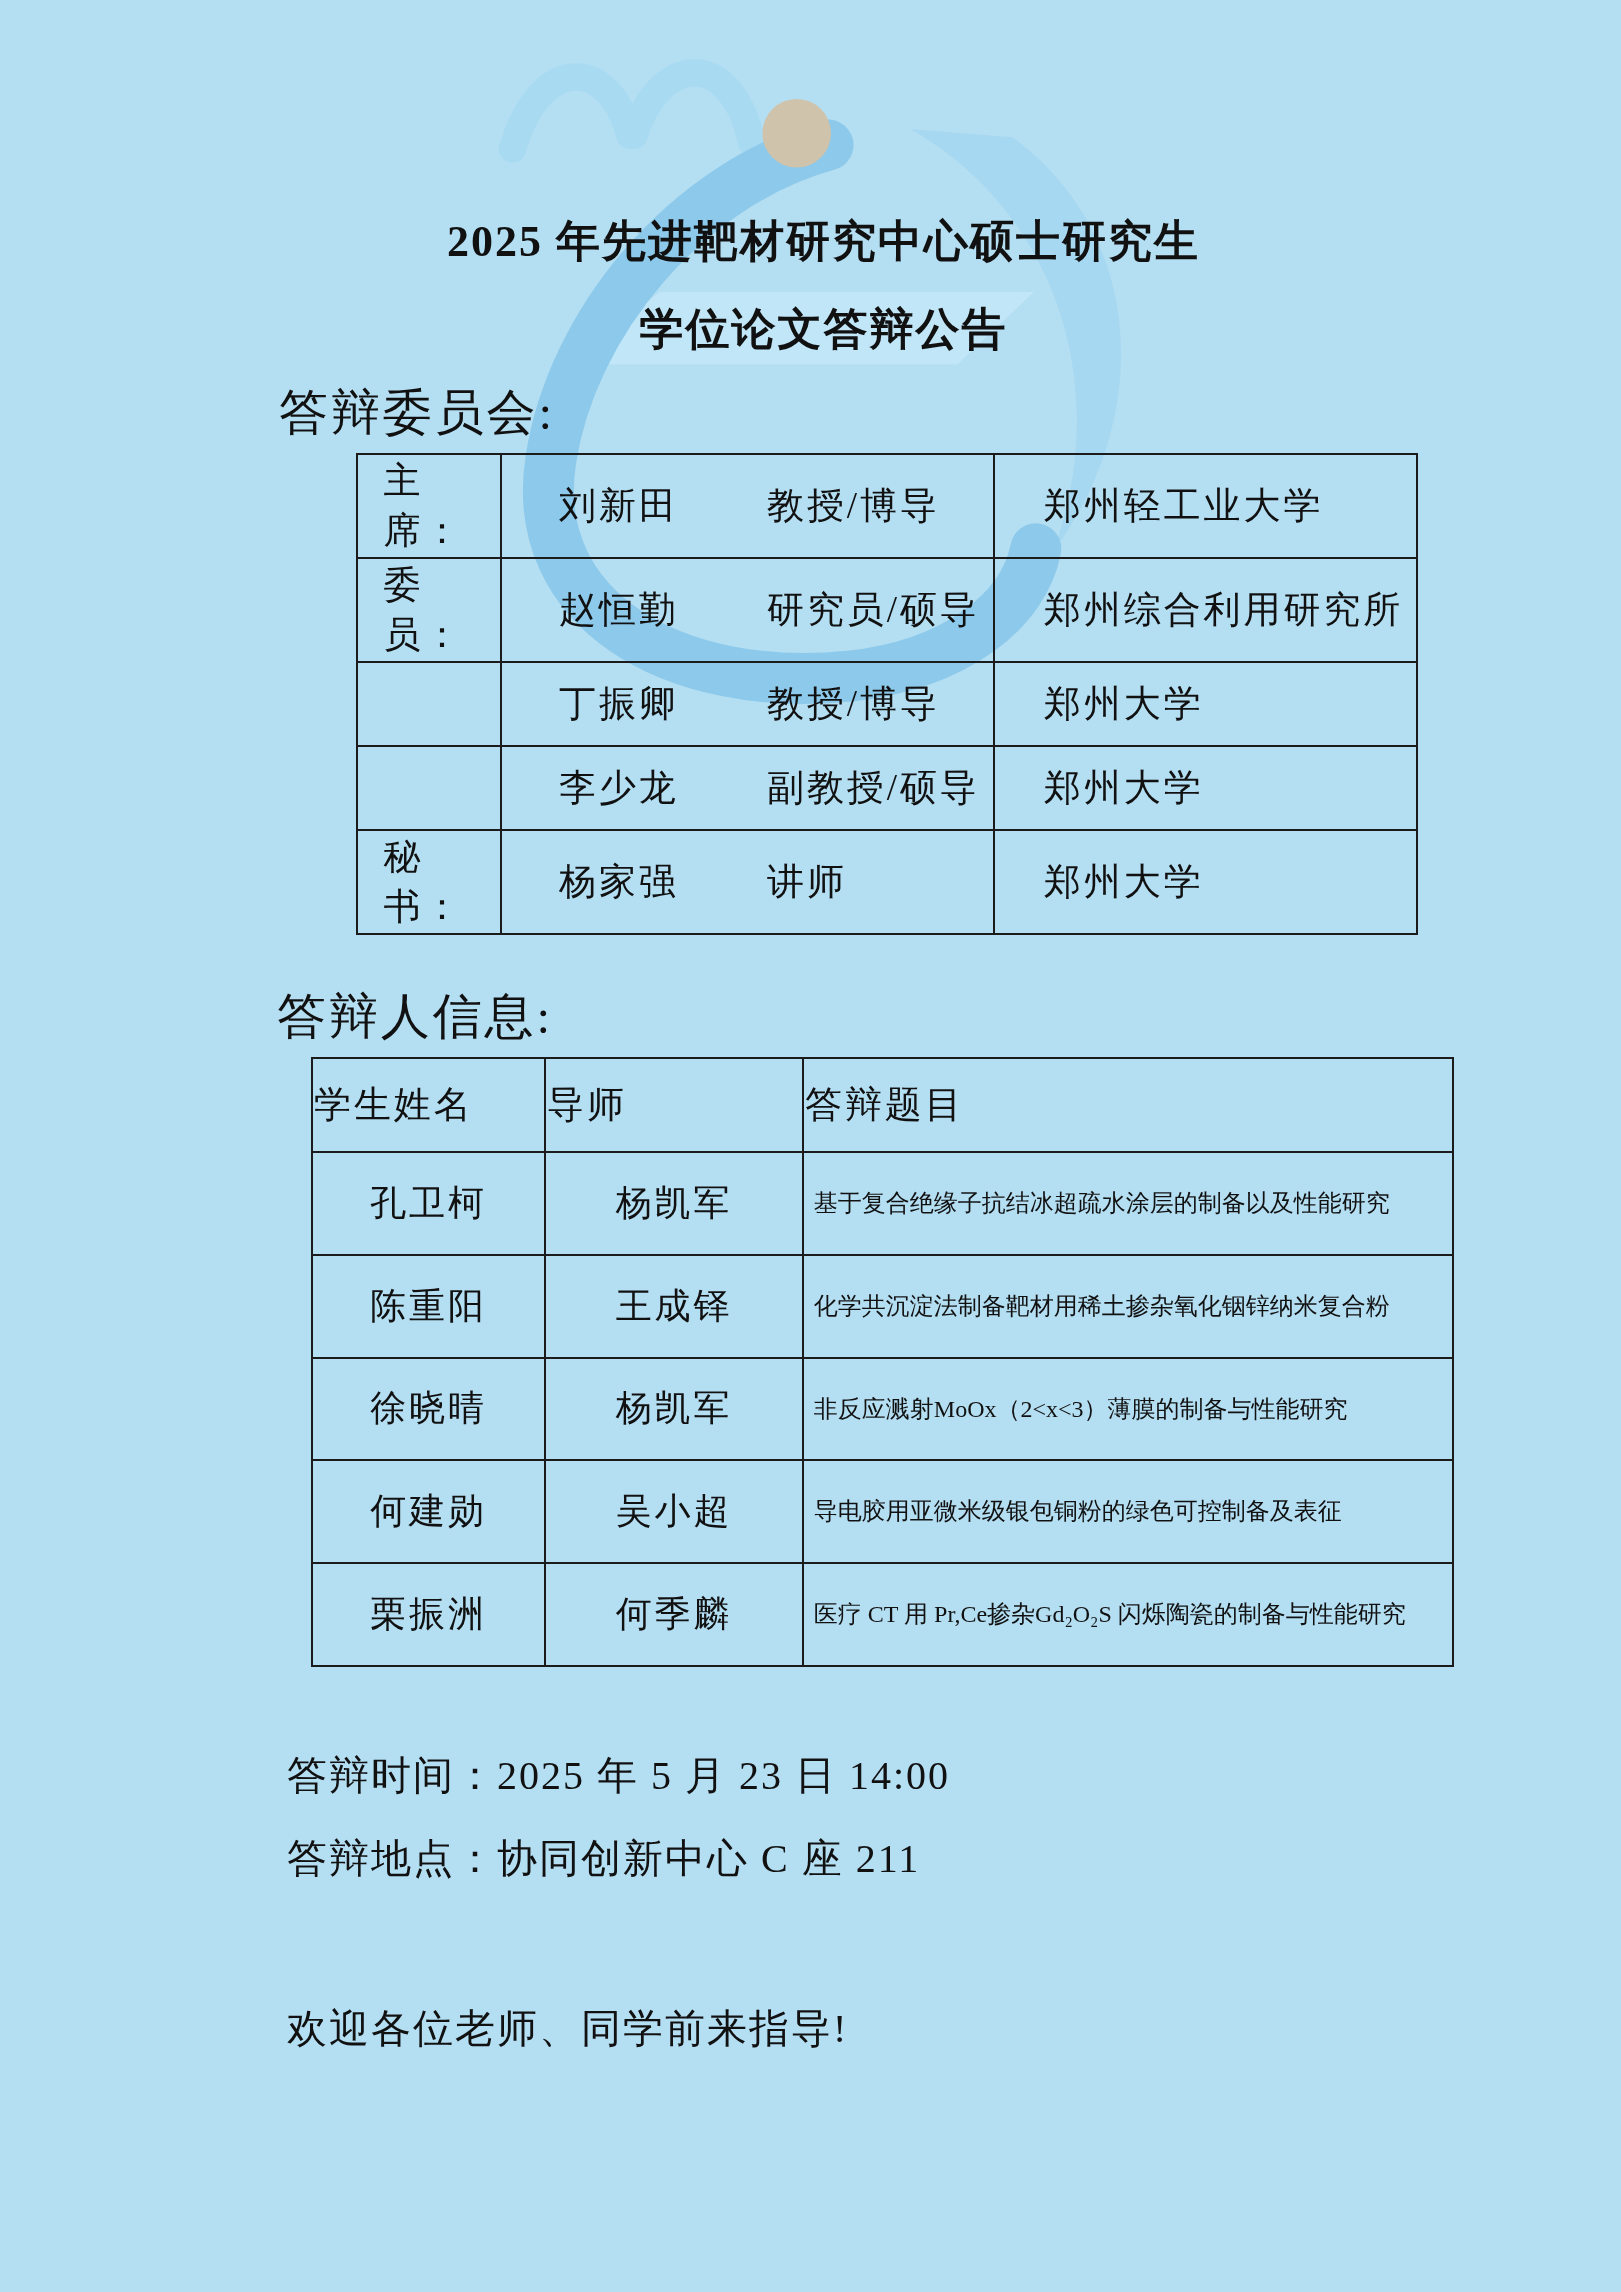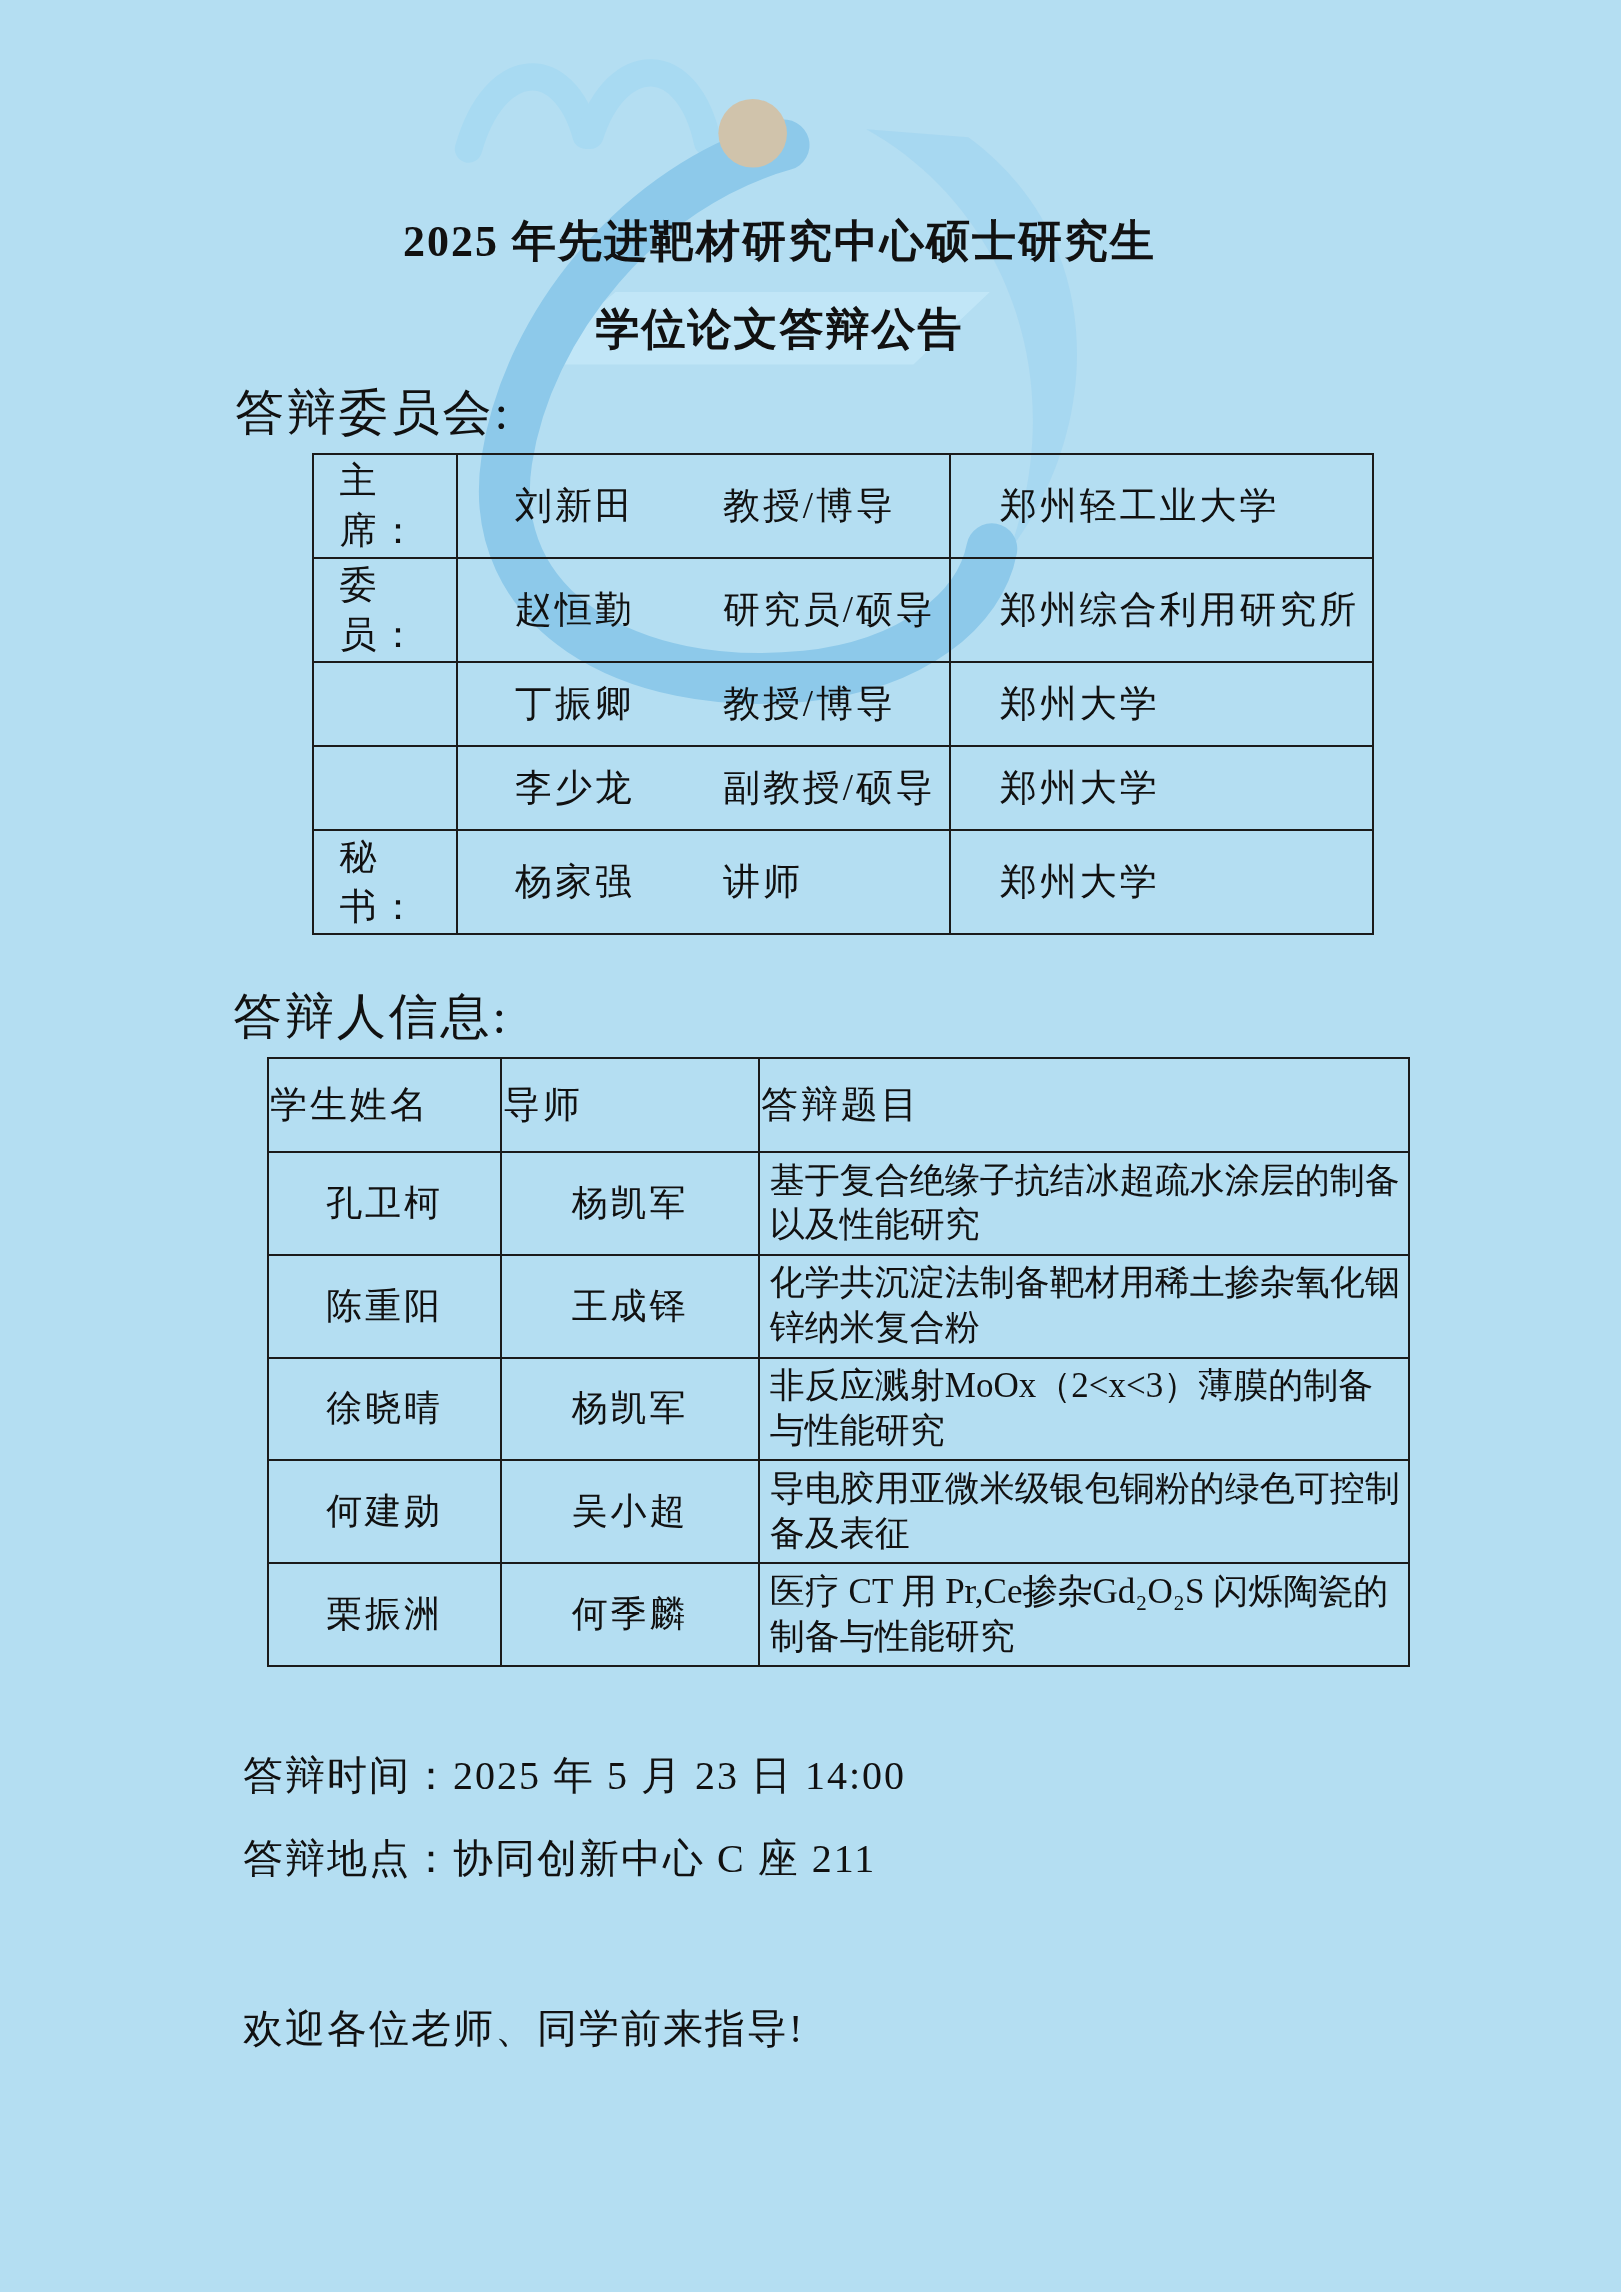--- a/index.html
+++ b/index.html
@@ -4,21 +4,21 @@
 <style>
   html,body{margin:0;padding:0;}
   body{
     width:1621px;height:2293px;
     background:#b4def2;
     font-family:"Liberation Serif","DejaVu Serif",serif;
     color:#111;
     position:relative;
     overflow:hidden;
   }
-  .page{position:absolute;inset:0;width:1559px;height:2293px;overflow:hidden;}
+  .page{position:absolute;inset:0;width:1559px;height:2293px;overflow:hidden;margin-left:44px;}
   .watermark{position:absolute;top:0;left:0;z-index:0;}
   .layer{position:absolute;z-index:1;}
 
   .title{left:0;width:100%;text-align:center;font-weight:bold;font-size:44px;letter-spacing:2px;}
   .t1{top:212px;}
   .t2{top:300px;}
 
   .section-label{font-size:49px;letter-spacing:2.9px;}
   .committee-label{top:380px;left:235px;}
   .defenders-label{top:984px;left:233px;}
@@ -30,21 +30,21 @@
   table.committee td{height:80px;font-size:37px;letter-spacing:2.9px;}
   .c-role{padding-left:25.5px;}
   .c-person{padding-left:57px;}
   .p-name{display:inline-block;min-width:208px;}
   .c-org{padding-left:49px;}
 
   table.students{top:1057px;left:267px;width:1141px;}
   table.students th{height:90px;font-size:37px;letter-spacing:2.9px;text-align:left;}
   table.students td{height:93px;}
   .s-name{font-size:36px;letter-spacing:2.9px;text-align:center;}
-  .s-topic{font-size:35px;line-height:1.28;text-align:left;padding:3.9px 5.9px 3.9px 9.8px;letter-spacing:0;}
+  .s-topic{font-size:24px;line-height:1.28;text-align:left;padding:3.9px 5.9px 3.9px 9.8px;letter-spacing:0;}
 
   .footer-line{left:243px;font-size:40px;letter-spacing:2px;}
   .time-line{top:1748px;}
   .loc-line{top:1831px;}
   .welcome-line{top:2001px;}
 </style>
 </head>
 <body>
 
 <div class="page">

